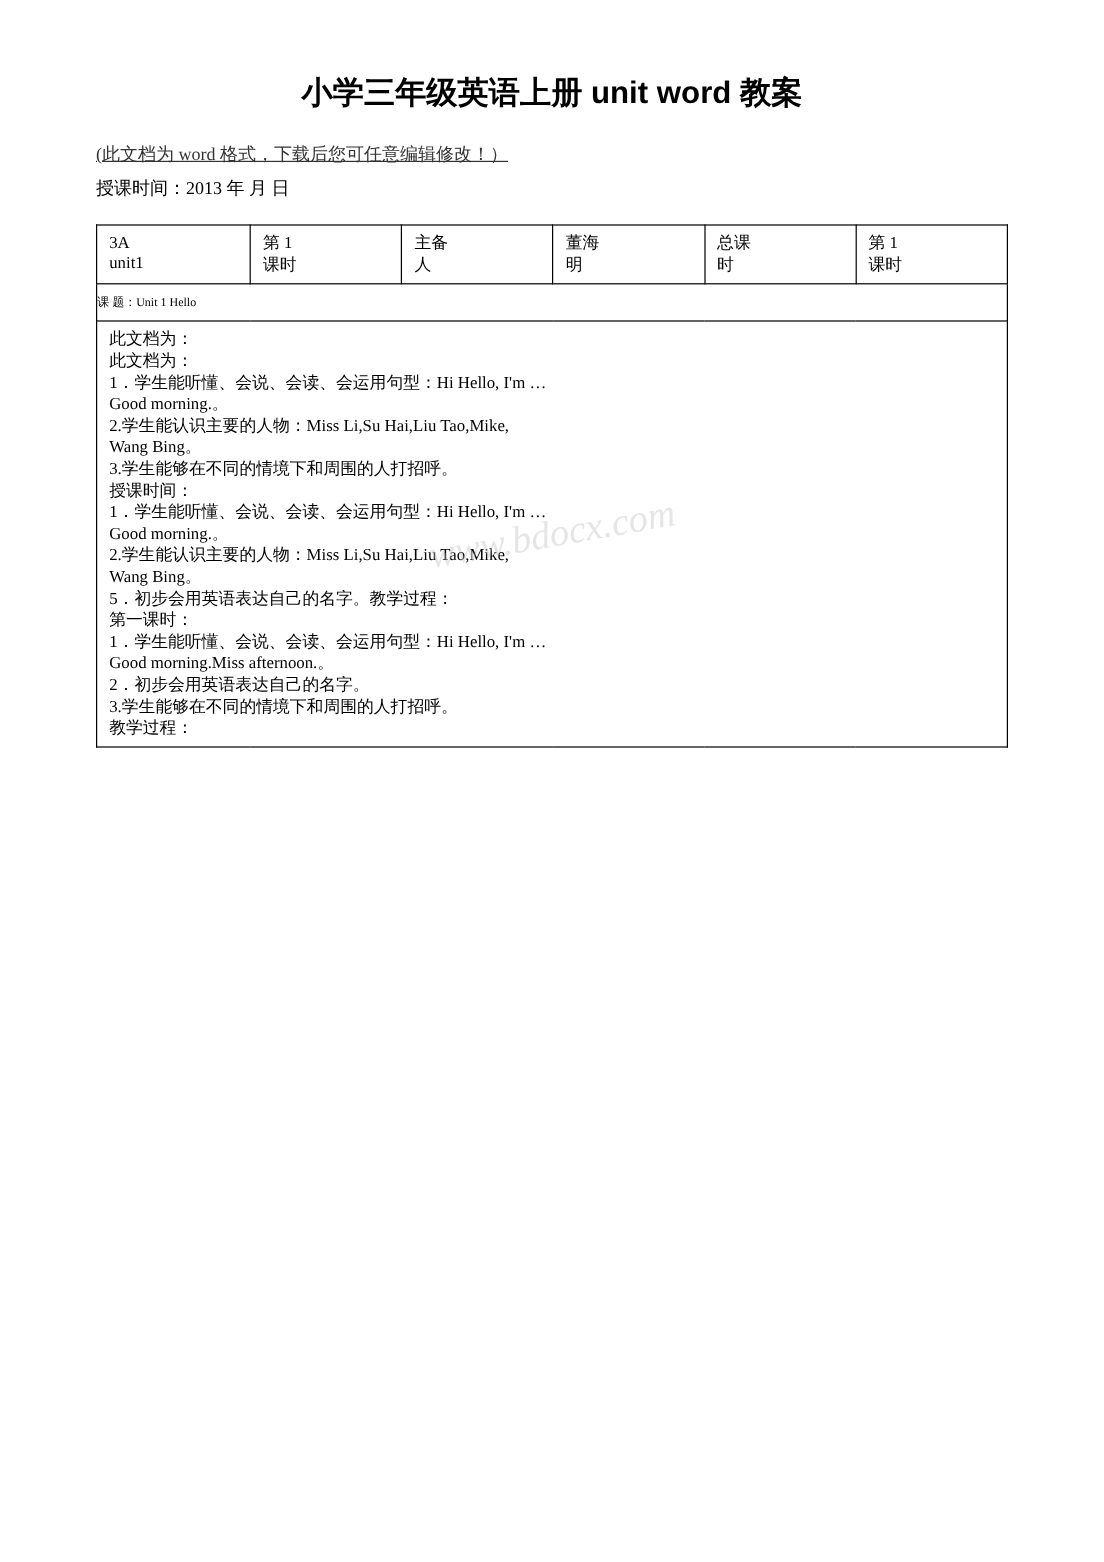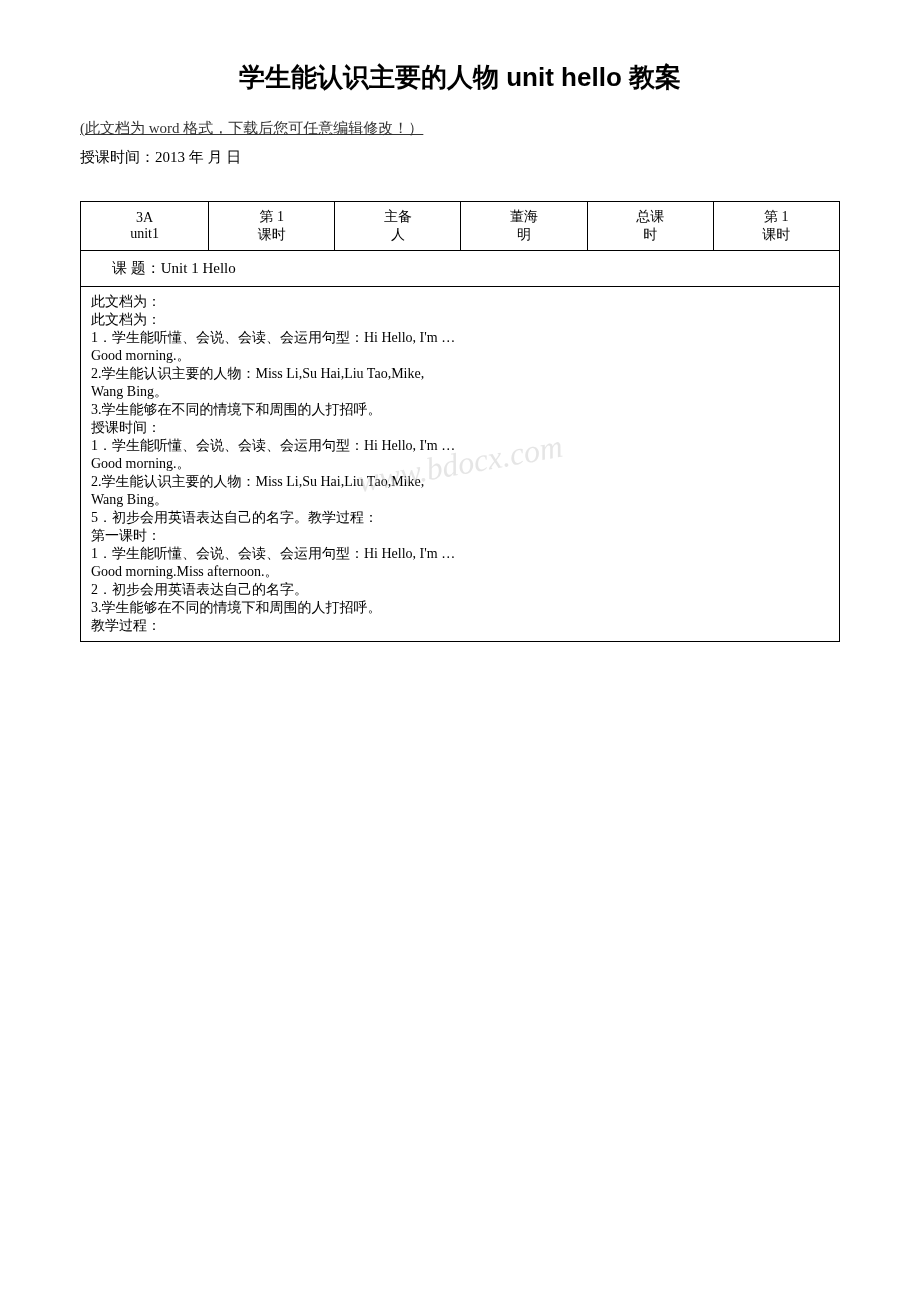--- a/index.html
+++ b/index.html
@@ -25,40 +25,39 @@
       font-family: "SimHei", "黑体", sans-serif;
     }
     .subtitle {
       font-size: 15px;
       margin-bottom: 10px;
       color: #333;
       text-decoration: underline;
     }
     .date-line {
       font-size: 15px;
-      margin-bottom: 34px;
+      margin-bottom: 20px;
     }
     .main-table {
       width: 100%;
       border-collapse: collapse;
       border: 1px solid #000;
     }
     .main-table td, .main-table th {
       border: 1px solid #000;
       padding: 6px 10px;
       vertical-align: top;
       font-size: 14px;
     }
     .header-row td {
-      text-align: center;
       vertical-align: middle;
     }
     .lesson-title-row td {
-      padding: 8px 31px;
-      font-size: 15px;
+      padding: 8px 0;
+      font-size: 10px;
     }
     .content-area {
       position: relative;
     }
     .watermark-overlay {
       position: absolute;
       top: 50%;
       left: 50%;
       transform: translate(-50%, -50%) rotate(-10deg);
       color: #c0c0c0;
@@ -67,21 +66,21 @@
       opacity: 0.4;
       pointer-events: none;
       user-select: none;
       white-space: nowrap;
       z-index: 10;
     }
   </style>
 </head>
 <body>
 
-<h1 class="page-title">学生能认识主要的人物 unit hello 教案</h1>
+<h1 class="page-title">小学三年级英语上册 unit word 教案</h1>
 
 <p class="subtitle">(此文档为 word 格式，下载后您可任意编辑修改！）</p>
 
 <p class="date-line">授课时间：2013 年 月 日</p>
 
 <table class="main-table">
   <tbody>
 
     <tr class="header-row">
       <td>3A<br>unit1</td>

